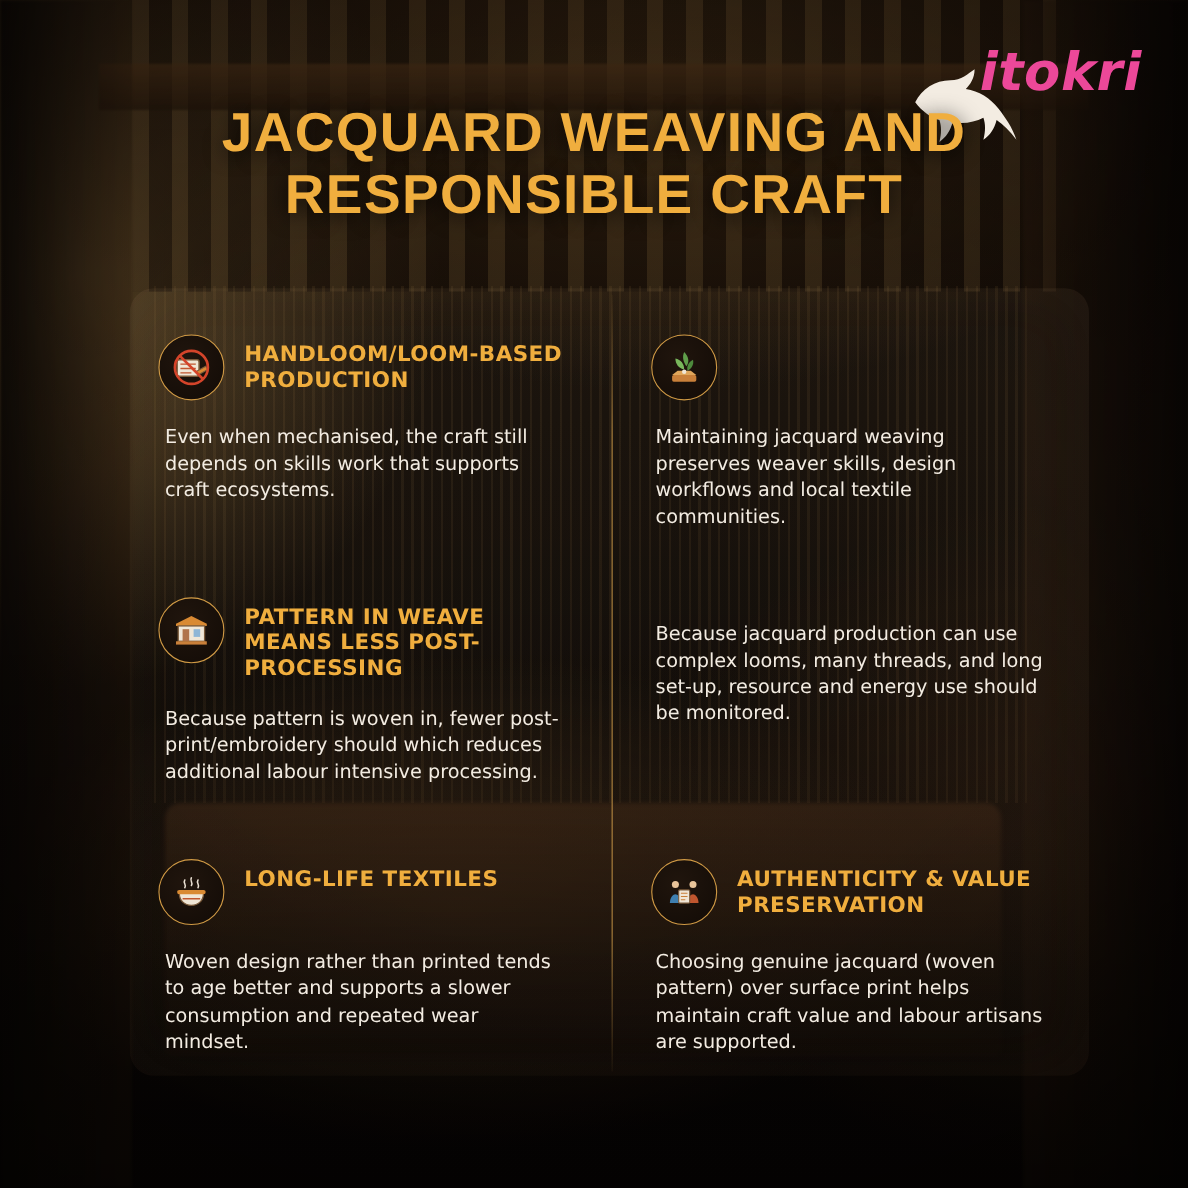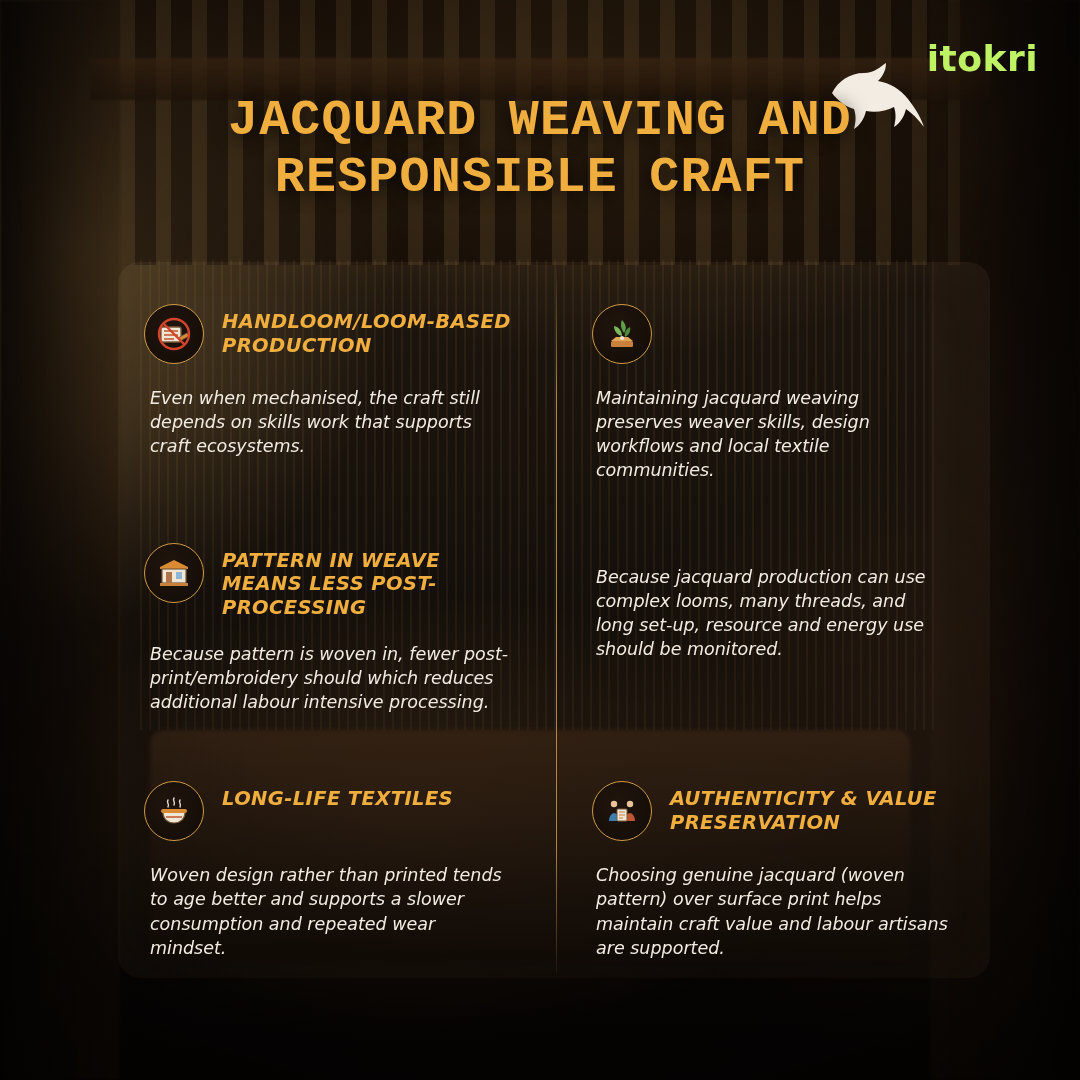--- a/index.html
+++ b/index.html
@@ -79,43 +79,44 @@
     background:
       radial-gradient(1200px 900px at 540px 520px, rgba(0,0,0,0) 35%, rgba(0,0,0,0.55) 100%),
       linear-gradient(180deg, rgba(0,0,0,0.25), rgba(0,0,0,0.15) 40%, rgba(0,0,0,0.55));
     pointer-events: none;
   }
 
   
   .logo {
     position: absolute;
     top: 38px; right: 42px;
-    font-size: 36px;
+    font-size: 48px;
     font-weight: 700;
     letter-spacing: 0.5px;
-    color: #bef264;
+    color: #ec4899;
     font-family: "DejaVu Sans", sans-serif;
+    font-style: italic;
   }
   .horse-icon {
     position: absolute;
     top: 55px; right: 150px;
     width: 110px; height: 80px;
   }
   .title {
     position: absolute;
     top: 92px; left: 0; right: 0;
     text-align: center;
     padding: 0 120px;
     color: #f0ae3e;
     font-size: 50px;
     line-height: 1.14;
     font-weight: 800;
     letter-spacing: 1.2px;
     text-shadow: 0 3px 18px rgba(0,0,0,0.75);
-    font-family: Liberation Mono, monospace;
+    font-family: Liberation Sans, sans-serif;
   }
 
   
   .panel {
     position: absolute;
     left: 118px; top: 262px;
     width: 872px; height: 716px;
     background: linear-gradient(180deg, rgba(255,225,185,0.045), rgba(255,210,160,0.02));
     border-radius: 22px;
     box-shadow: inset 0 0 60px rgba(255,200,140,0.03);
@@ -129,21 +130,21 @@
 
   
   .grid {
     position: absolute;
     left: 118px; top: 262px;
     width: 872px; height: 716px;
     display: grid;
     grid-template-columns: 438px 434px;
     grid-template-rows: repeat(3, 1fr);
   }
-  .cell { position: relative; padding: 42px 42px 0 26px; box-sizing: border-box; font-style: italic; }
+  .cell { position: relative; padding: 42px 42px 0 26px; box-sizing: border-box; }
   .cell.right { padding-left: 36px; }
 
   .head-row { display: flex; align-items: flex-start; gap: 18px; }
   .badge {
     flex: 0 0 auto;
     width: 58px; height: 58px;
     border-radius: 50%;
     border: 1.6px solid #d09a45;
     background: radial-gradient(circle at 40% 35%, #20150d, #120b06);
     display: flex; align-items: center; justify-content: center;

